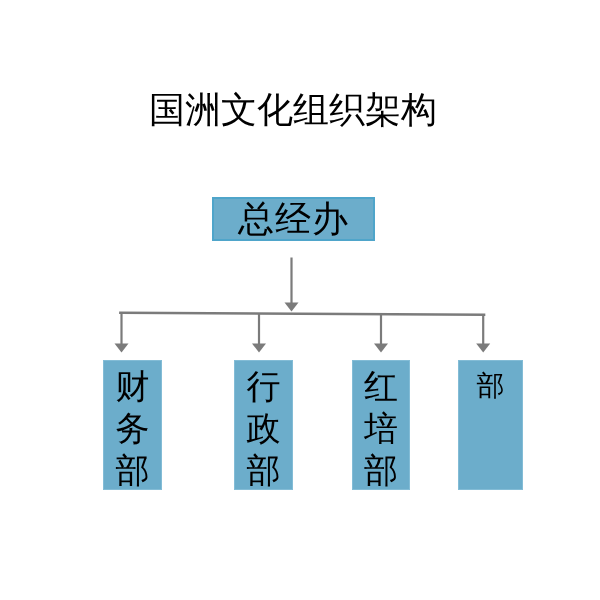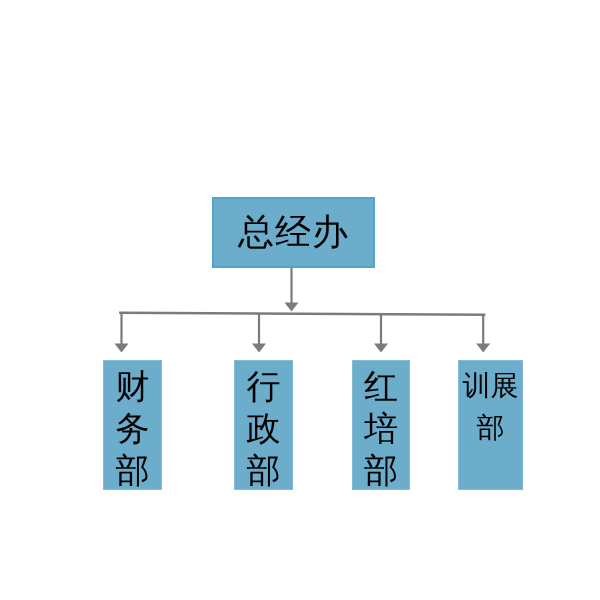--- a/index.html
+++ b/index.html
@@ -38,21 +38,21 @@
   }
   .box {
     position: absolute;
     background: var(--box-fill, #6cadcb);
     box-sizing: border-box;
   }
   .root-box {
     left: 212px;
     top: 197px;
     width: 163px;
-    height: 71px;
+    height: 44px;
     border: 2px solid var(--box-border-root, #4fa5ca);
     display: flex;
     align-items: center;
     justify-content: center;
     font-size: 36px;
     letter-spacing: 1px;
   }
   .dept-box {
     top: 360px;
     height: 130px;
@@ -69,20 +69,21 @@
   .dept-1 { left: 103px; width: 59px; }
   .dept-2 { left: 234px; width: 59px; }
   .dept-3 { left: 352px; width: 58px; }
   .dept-4 { left: 458px; width: 65px; font-size: 28px; }
 </style>
 </head>
 <body>
 
 <div class="canvas">
 
+  <h1 class="title">国洲文化组织架构</h1>
 
   <svg class="connectors" viewBox="0 0 600 600" xmlns="http://www.w3.org/2000/svg" aria-hidden="true">
 
     <line x1="291.5" y1="257.5" x2="291.5" y2="303" stroke="currentColor" stroke-width="2.2"></line>
     <polygon points="284.5,302.5 298.5,302.5 291.5,311.5" fill="currentColor"></polygon>
 
     <line x1="120.4" y1="312.8" x2="484" y2="314.8" stroke="currentColor" stroke-width="2.6" stroke-linecap="square"></line>
 
     <line x1="121.5" y1="312.8" x2="121.5" y2="344" stroke="currentColor" stroke-width="2.2"></line>
     <polygon points="114.5,343.5 128.5,343.5 121.5,352.5" fill="currentColor"></polygon>
@@ -113,17 +114,16 @@
     <div class="bl">部</div>
   </div>
 
   <div class="box dept-box dept-3">
     <div class="bl">红</div>
     <div class="bl">培</div>
     <div class="bl">部</div>
   </div>
 
   <div class="box dept-box dept-4">
-    <div class="bl">训展</div>
     <div class="bl">部</div>
   </div>
 
 </div>
 
 </body></html>

